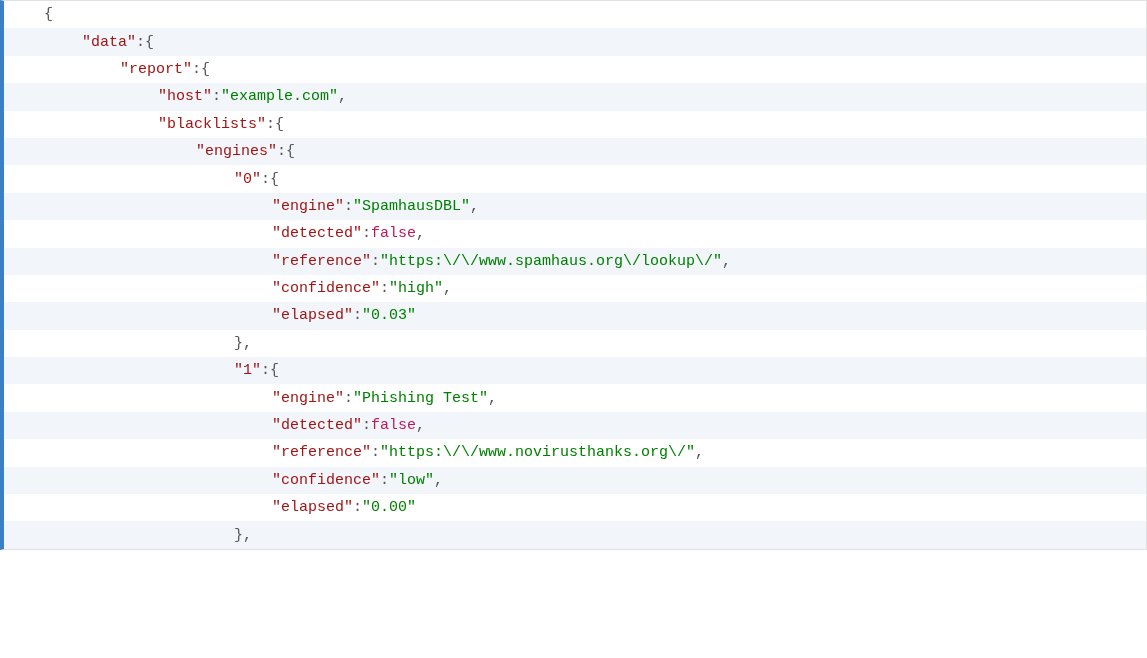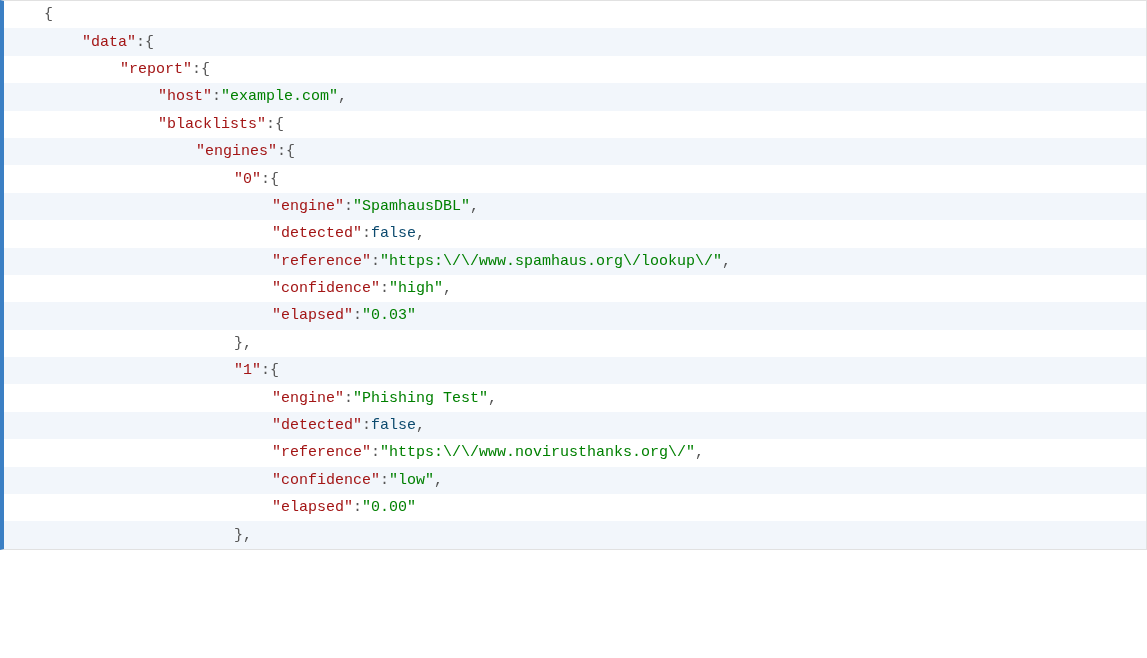--- a/index.html
+++ b/index.html
@@ -33,21 +33,21 @@
   .indent-0 { padding-left: 40px; }
   .indent-1 { padding-left: 78px; }
   .indent-2 { padding-left: 116px; }
   .indent-3 { padding-left: 154px; }
   .indent-4 { padding-left: 192px; }
   .indent-5 { padding-left: 230px; }
   .indent-6 { padding-left: 268px; }
   .punct { color: #555; }
   .key   { color: #a31515; }
   .str   { color: #008000; }
-  .kw    { color: #0c4a6e; } 
+  .kw    { color: #be185d; } 
 </style>
 </head>
 <body>
 
 <div class="code-container">
 
   <div class="code-line indent-0"><span class="punct">{</span></div>
 
   <div class="code-line indent-1"><span class="key">"data"</span><span class="punct">:{</span></div>
 

